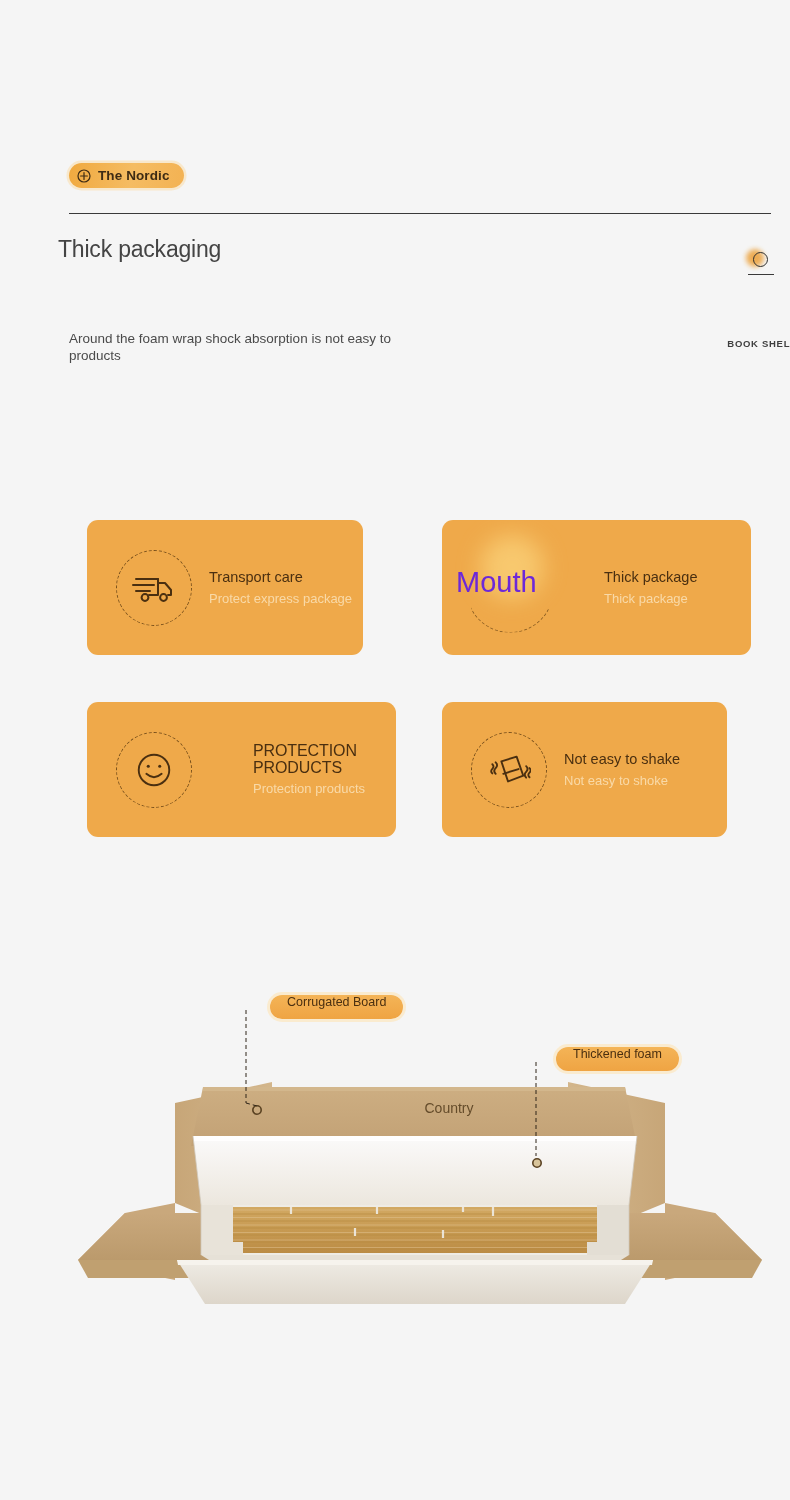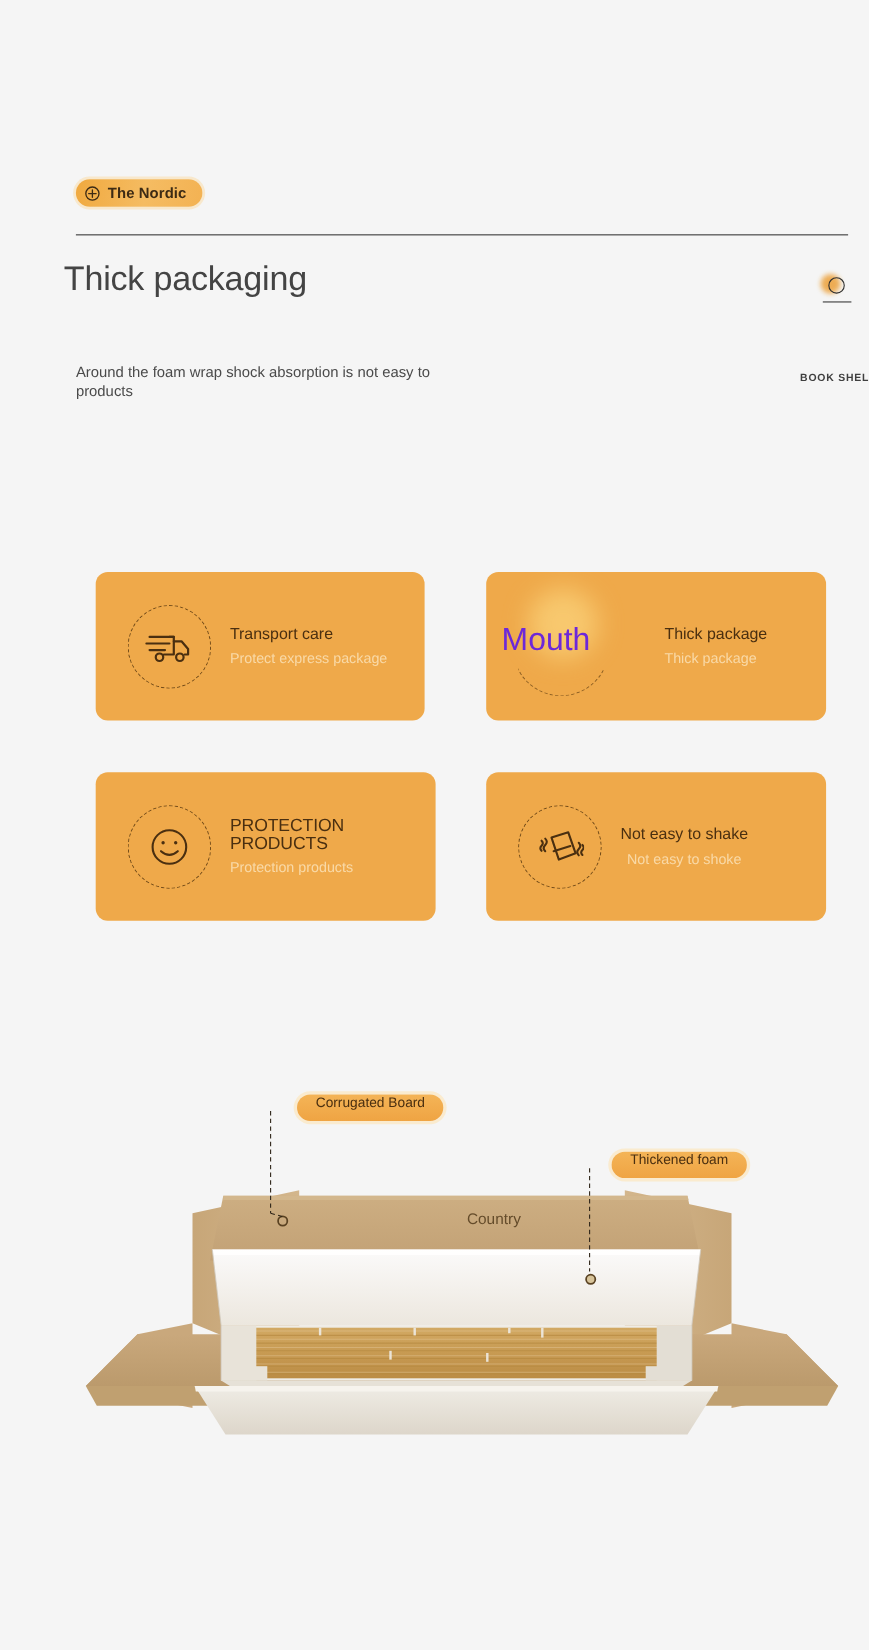--- a/index.html
+++ b/index.html
@@ -46,21 +46,21 @@
     width: 702px;
     height: 1.4px;
     background: #3a3a3a;
   }
 
   
   .title {
     position: absolute;
     left: 33px;
     top: 236px;
-    font-size: 31px;
+    font-size: 23px;
     font-weight: normal;
     color: #444444;
     letter-spacing: -.2px;
     white-space: nowrap;
   }
   .subtitle {
     position: absolute;
     left: 44px;
     top: 330px;
     width: 345px;
@@ -109,24 +109,24 @@
   .cards { position: absolute; left: 0; top: 0; width: 790px; height: 0; }
   .card {
     position: absolute;
     height: 135px;
     border-radius: 11px;
     background: #efa94a;
     display: flex;
     align-items: center;
     overflow: hidden;
   }
-  .card.c0 { left: 62px;  top: 520px; width: 299px; }
+  .card.c0 { left: 62px;  top: 520px; width: 276px; }
   .card.c1 { left: 417px; top: 520px; width: 309px; }
-  .card.c2 { left: 62px;  top: 702px; width: 309px; }
-  .card.c3 { left: 417px; top: 702px; width: 309px; text-align: center; }
+  .card.c2 { left: 62px;  top: 702px; width: 309px; gap: 44px; }
+  .card.c3 { left: 417px; top: 702px; width: 285px; }
 
   .card-icon {
     position: relative;
     flex: 0 0 auto;
     width: 76px; height: 76px;
     margin-left: 29px;
     border: 1.2px dashed rgba(70, 42, 8, .72);
     border-radius: 50%;
     display: flex;
     align-items: center;

